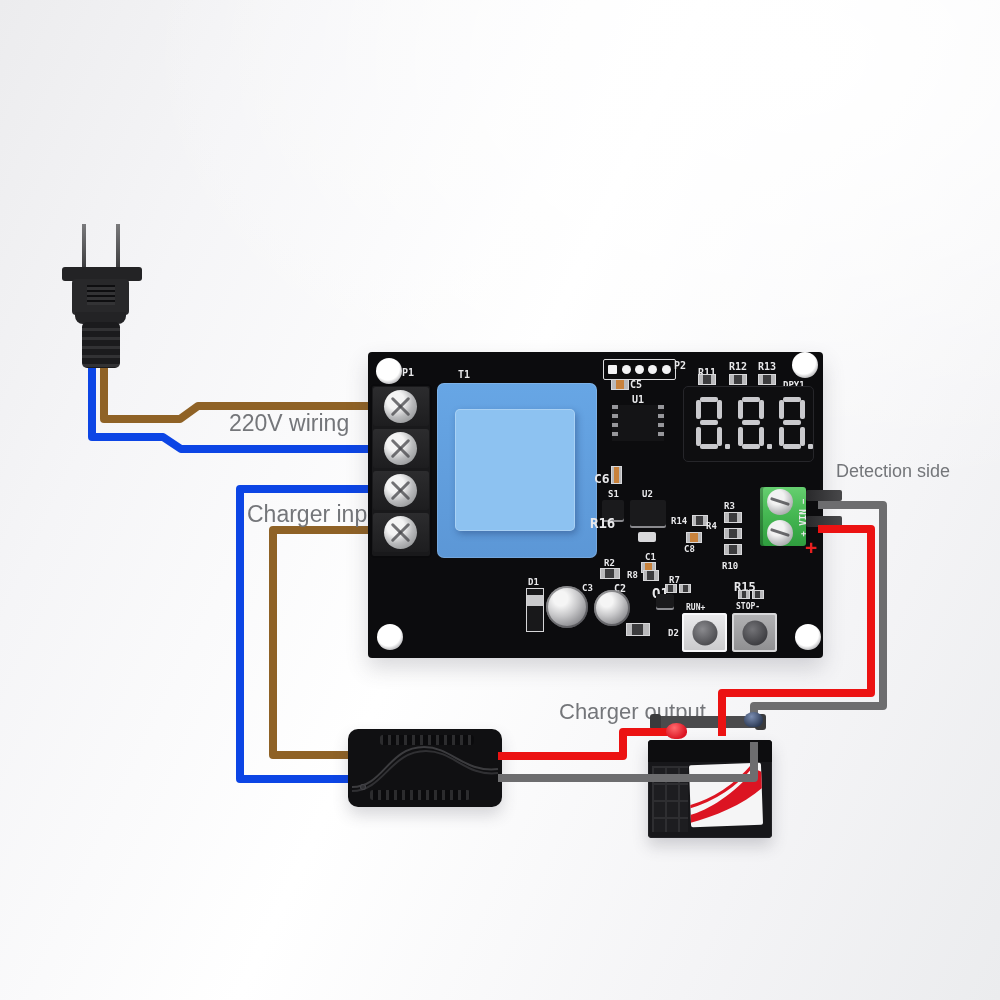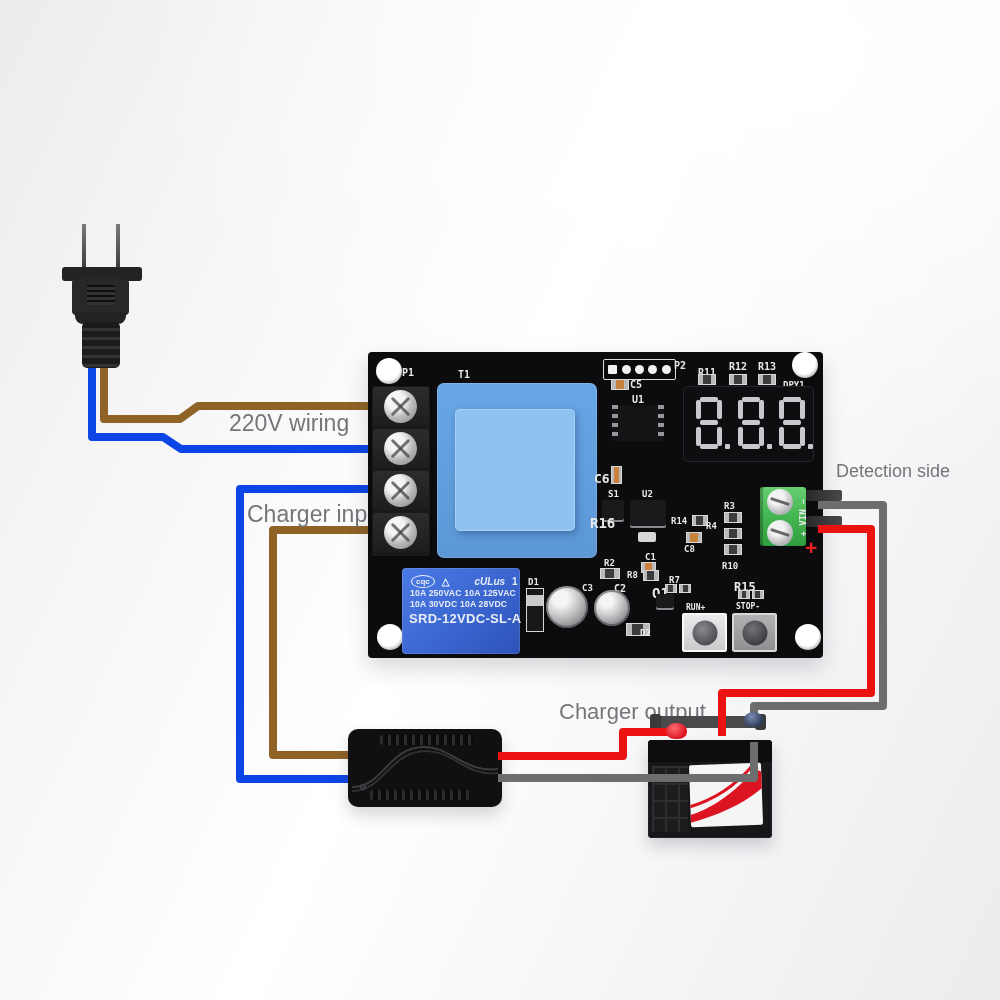--- a/index.html
+++ b/index.html
@@ -258,35 +258,22 @@
     <div class="abs smd" style="left:275px;top:218px;width:14px"></div>
     <span class="abs silk" style="left:284px;top:234px;font-size:14px">Q1</span>
     <div class="abs sot" style="left:288px;top:242px;width:18px;height:14px"></div>
     <span class="abs silk" style="left:301px;top:224px;font-size:9px">R7</span>
     <div class="abs smd" style="left:297px;top:232px;width:10px;height:7px"></div>
     <div class="abs smd" style="left:311px;top:232px;width:10px;height:7px"></div>
     <span class="abs silk" style="left:366px;top:229px;font-size:12px">R15</span>
     <div class="abs smd" style="left:370px;top:238px;width:10px;height:7px"></div>
     <div class="abs smd" style="left:384px;top:238px;width:10px;height:7px"></div>
     <div class="abs smd" style="left:258px;top:271px;width:22px;height:11px"></div>
-    <span class="abs silk" style="left:272px;top:277px;font-size:9px">D2</span>
-
-    <div class="abs relay">
-      <div class="certs">
-        <span class="cqc">cqc</span>
-        <span>△</span>
-        <span style="margin-left:18px;font-style:italic">cULus</span>
-        <span>1</span>
-      </div>
-      <div class="ratings">
-        <div>10A 250VAC  10A 125VAC</div>
-        <div>10A 30VDC   10A 28VDC</div>
-      </div>
-      <div class="model">SRD-12VDC-SL-A</div>
-    </div>
+    <span class="abs silk" style="left:300px;top:277px;font-size:9px">D2</span>
+
 
     <span class="abs silk" style="left:160px;top:226px;font-size:9px">D1</span>
     <div class="abs diode" style="left:158px;top:236px;width:16px;height:42px">
         <div class="dband"></div>
       </div>
     <span class="abs silk" style="left:214px;top:232px;font-size:9px">C3</span>
     <div class="abs cap" style="left:178px;top:234px;width:42px;height:42px"></div>
     <span class="abs silk" style="left:246px;top:232px;font-size:10px">C2</span>
     <div class="abs cap" style="left:226px;top:238px;width:36px;height:36px"></div>
 

